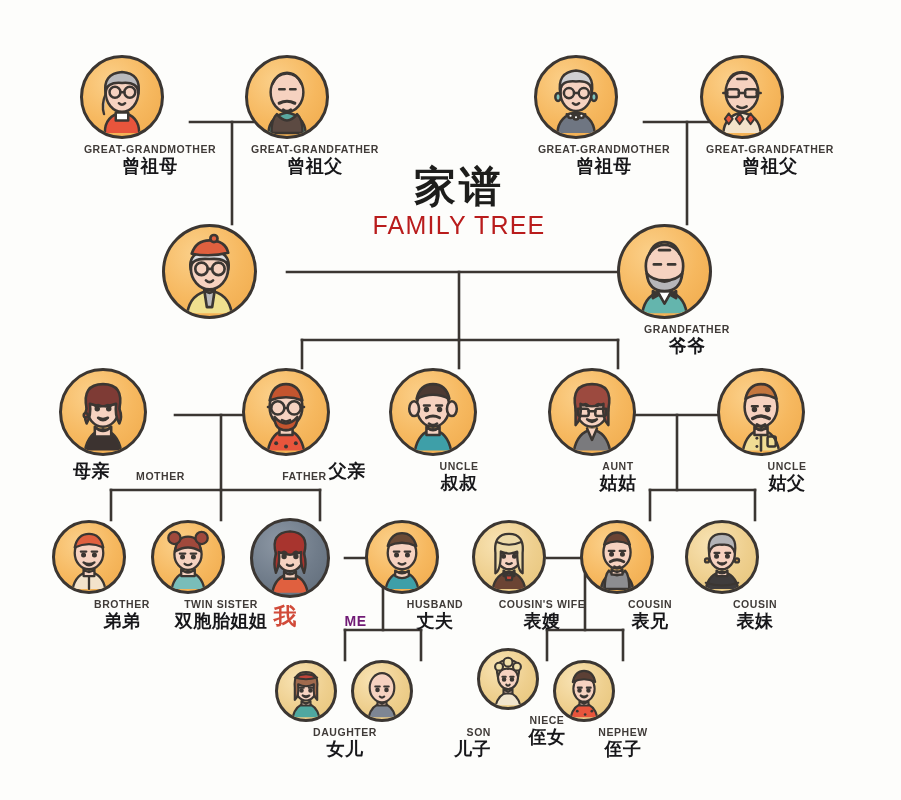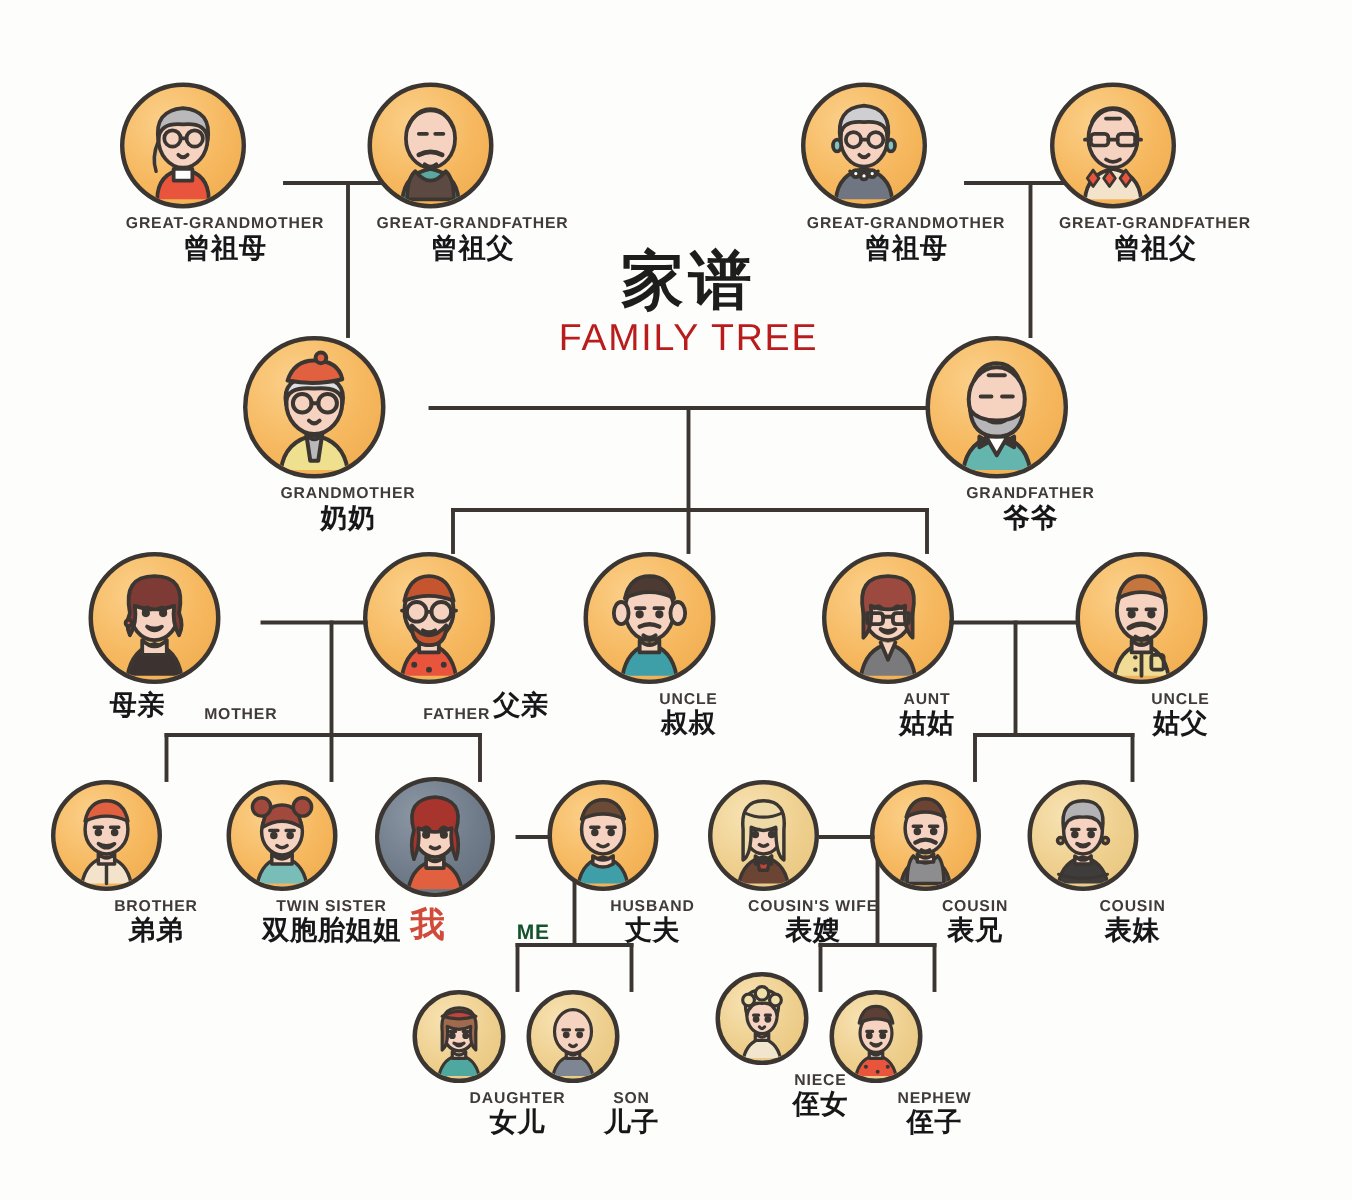--- a/index.html
+++ b/index.html
@@ -86,21 +86,21 @@
   }
   
   .labels.inline { line-height: 1.15; }
   .labels.inline .row1 {
     display: flex; align-items: flex-end; justify-content: center; gap: 2px;
   }
   .labels.inline .lbl-en { display: inline; margin-left: 24px; }
   .labels.inline .lbl-cn { display: inline; }
 
   .me-cn { color: #d14b3a; font-size: 23px; font-weight: 900; }
-  .me-en { font-size: 14px; font-weight: 700; color: #14532d; letter-spacing: .5px; margin-left: 44px; }
+  .me-en { font-size: 14px; font-weight: 700; color: #701a75; letter-spacing: .5px; margin-left: 44px; }
 </style>
 </head>
 <body>
 
 <div id="stage">
 
   <svg id="lines" viewBox="0 0 901 800" xmlns="http://www.w3.org/2000/svg">
     <g stroke="#3b3632" stroke-width="2.6" fill="none" stroke-linecap="square">
 
       <path d="M 190 122 L 275 122"></path>
@@ -267,24 +267,20 @@
             <path d="M30 30 q5-15 20-15 q18 0 21 14 q-20 5-41 1z" fill="#e0603f"></path>
             <circle cx="55" cy="13" r="4" fill="#e0603f"></circle>
             <circle cx="41" cy="47" r="7"></circle>
               <circle cx="60" cy="47" r="7"></circle>
               <path d="M48 47 h5"></path>
             <path d="M46 60 q4 4 8 0"></path>
           </g>
         </svg>
       </div>
     </div>
-    <div class="labels">
-      <span class="lbl-en">GRANDMOTHER</span>
-      <span class="lbl-cn">奶奶</span>
-    </div>
   </div>
 
   <div class="person" style="left:687px; top:224px;">
     <div class="avatar-wrap">
       <div class="avatar" style="width:95px;height:95px;">
         <svg viewBox="0 0 100 100">
           <g stroke="#3b3632" stroke-width="3" fill="none" stroke-linecap="round" stroke-linejoin="round">
             <path d="M25 97 q3-22 25-26 q22 4 25 26" fill="#64b5ad"></path>
             <path d="M42 72 h16 l-8 14z" fill="#fff"></path>
             <path d="M44 76 l-7-4 0 8z" fill="#3b3632"></path>
@@ -431,21 +427,21 @@
           </g>
         </svg>
       </div>
     </div>
     <div class="labels">
       <span class="lbl-en">UNCLE</span>
       <span class="lbl-cn">姑父</span>
     </div>
   </div>
 
-  <div class="person" style="left:104px; top:520px;">
+  <div class="person" style="left:122px; top:520px;">
     <div class="avatar-wrap">
       <div class="avatar" style="width:74px;height:74px;">
         <svg viewBox="0 0 100 100">
           <g stroke="#3b3632" stroke-width="3.4" fill="none" stroke-linecap="round" stroke-linejoin="round">
             <path d="M26 97 q4-22 24-26 q20 4 24 26" fill="#f3e3cb"></path>
             <path d="M50 72 l0 25"></path>
             <path d="M42 68 q8 8 16 0 l0 10 -16 0z" fill="#f6d2c0"></path>
             <ellipse cx="50" cy="44" rx="21" ry="24" fill="#f6d2c0"></ellipse>
             <path d="M29 36 q4-20 21-20 q17 0 21 20 q-21-10-42 0z" fill="#e0603f"></path>
             <path d="M38 42 h8 M54 42 h8"></path>
@@ -628,21 +624,21 @@
           </g>
         </svg>
       </div>
     </div>
     <div class="labels">
       <span class="lbl-en">DAUGHTER</span>
       <span class="lbl-cn">女儿</span>
     </div>
   </div>
 
-  <div class="person" style="left:421px; top:660px;">
+  <div class="person" style="left:421px; top:660px;text-align:right;">
     <div class="avatar-wrap">
       <div class="avatar pale" style="width:62px;height:62px;">
         <svg viewBox="0 0 100 100">
           <g stroke="#3b3632" stroke-width="3.8" fill="none" stroke-linecap="round" stroke-linejoin="round">
             <path d="M26 97 q5-22 24-25 q19 3 24 25" fill="#7e8693"></path>
             <path d="M42 68 q8 8 16 0 l0 8 -16 0z" fill="#f6d2c0"></path>
             <ellipse cx="50" cy="44" rx="22" ry="26" fill="#f6d2c0"></ellipse>
             <path d="M38 42 h8 M54 42 h8"></path>
             <circle cx="42" cy="48" r="2.2" fill="#3b3632"></circle>
               <circle cx="58" cy="48" r="2.2" fill="#3b3632"></circle>

